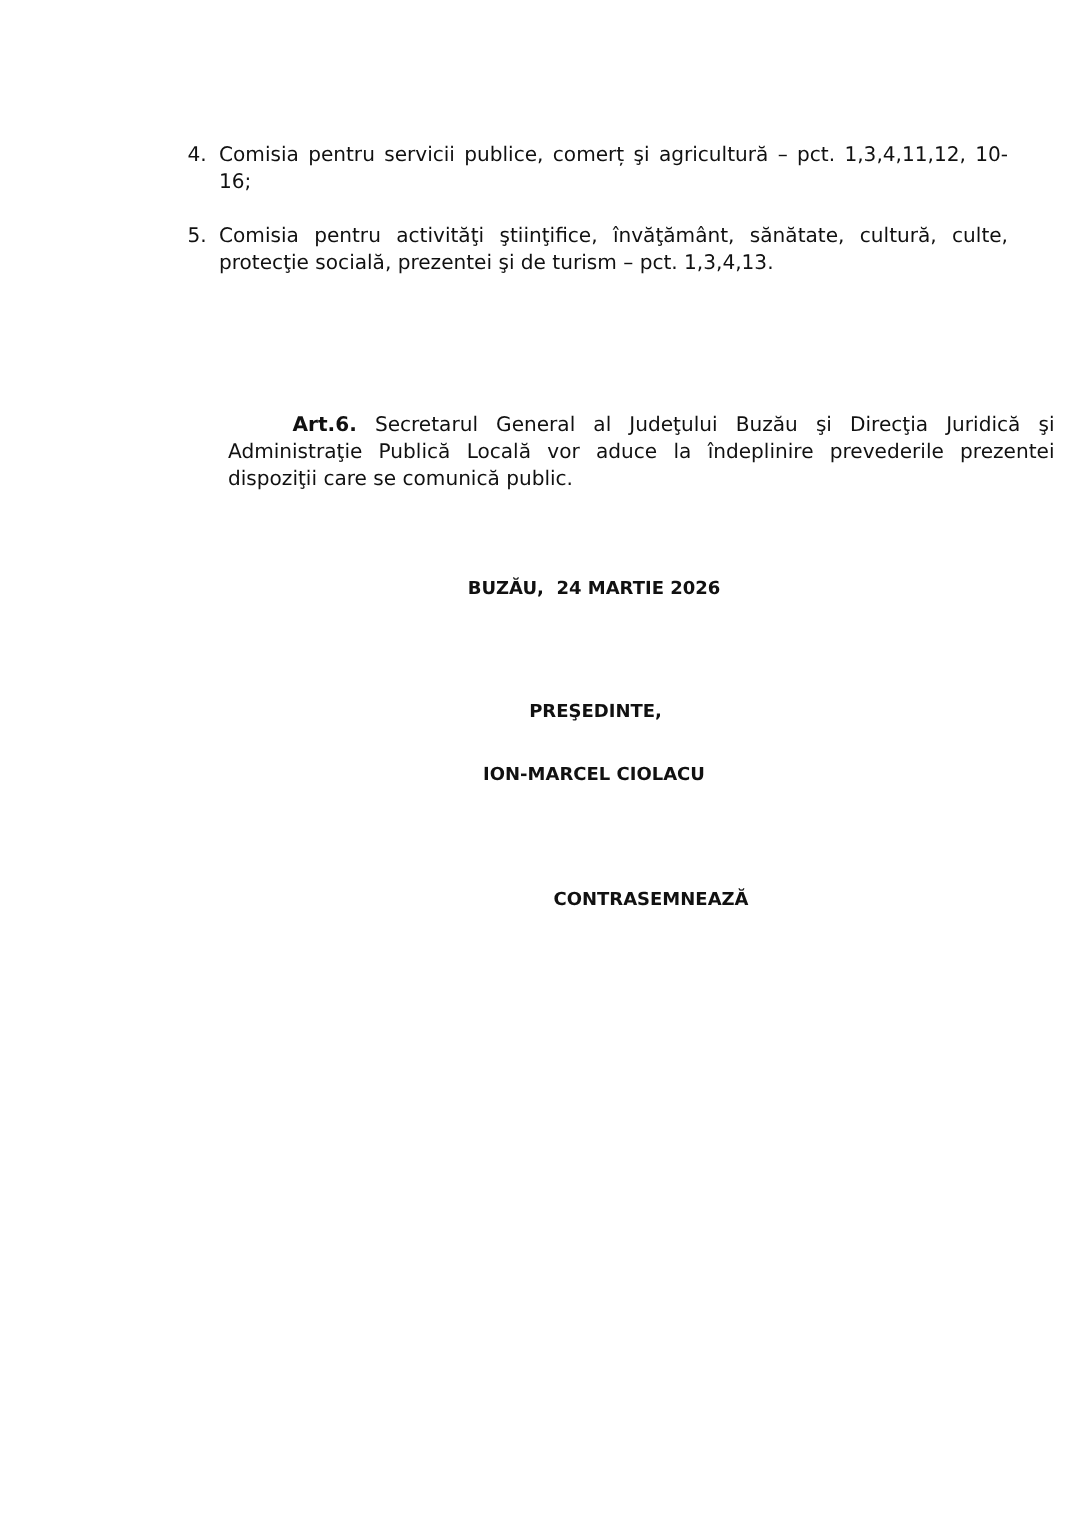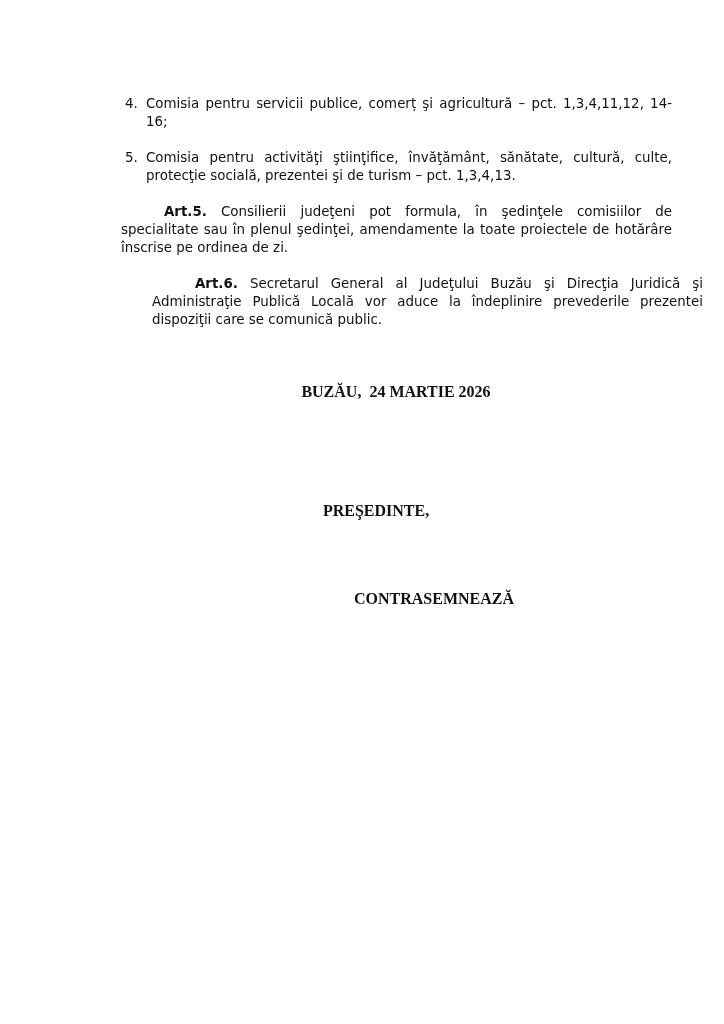--- a/index.html
+++ b/index.html
@@ -6,45 +6,43 @@
   body { width: 724px; height: 1024px; position: relative; overflow: hidden;
          font-family: "DejaVu Sans", sans-serif; color: #111111; }
   .page { position: absolute; left: 0; top: 0; width: 724px; height: 1024px; background: #ffffff; }
   .body-text { position: absolute; left: 121px; width: 551px; font-size: 13.4px; line-height: 18px;
                text-align: justify; letter-spacing: 0; }
   .list-item { position: absolute; left: 121px; width: 551px; font-size: 13.4px; line-height: 18px; }
   .list-item .num { position: absolute; left: 4px; top: 0; }
   .list-item .txt { display: block; margin-left: 25px; text-align: justify; }
   .art { font-weight: bold; }
   .indent { display: inline-block; width: 43px; }
-  .center-line { position: absolute; font-weight: bold; font-size: 16px; white-space: nowrap;
-                 transform: translateX(-50%); line-height: 18px; font-family: Liberation Serif, serif; }
+  .center-line { position: absolute; font-weight: bold; font-size: 12px; white-space: nowrap;
+                 transform: translateX(-50%); line-height: 18px; }
 </style>
 </head>
 <body>
 
 <div class="page">
 
   <div class="list-item" style="top:95px;">
     <span class="num">4.</span>
-    <span class="txt">Comisia pentru servicii publice, comerț şi agricultură – pct. 1,3,4,11,12, 14-16;</span>
+    <span class="txt">Comisia pentru servicii publice, comerț şi agricultură – pct. 1,3,4,11,12, 10-16;</span>
   </div>
 
   <div class="list-item" style="top:149px;">
     <span class="num">5.</span>
     <span class="txt">Comisia pentru activităţi ştiinţifice, învăţământ, sănătate, cultură, culte, protecţie socială, prezentei şi de turism – pct. 1,3,4,13.</span>
   </div>
 
-  <div class="body-text" style="top:203px;">
-    <span class="indent"></span><span class="art">Art.5.</span><span> Consilierii judeţeni pot formula, în şedinţele comisiilor de specialitate sau în plenul şedinţei, amendamente la toate proiectele de hotărâre înscrise pe ordinea de zi.</span>
-  </div>
 
   <div class="body-text" style="top:275px;margin-left:31px;">
     <span class="indent"></span><span class="art">Art.6.</span><span> Secretarul General al Judeţului Buzău şi Direcţia Juridică şi Administraţie Publică Locală vor aduce la îndeplinire prevederile prezentei dispoziţii care se comunică public.</span>
   </div>
 
   <div class="center-line" style="left:396px; top:383px; white-space:pre;">BUZĂU,  24 MARTIE 2026</div>
 
-  <div class="center-line" style="left:376px; top:465px;margin-top:37px;">PREŞEDINTE,</div>
+  <div class="center-line" style="left:397px; top:465px;">PREŞEDINTE,</div>
+  <div class="center-line" style="left:396px; top:507px;">ION-MARCEL CIOLACU</div>
 
   <div class="center-line" style="left:434px; top:590px;">CONTRASEMNEAZĂ</div>
 
 </div>
 
 </body></html>

